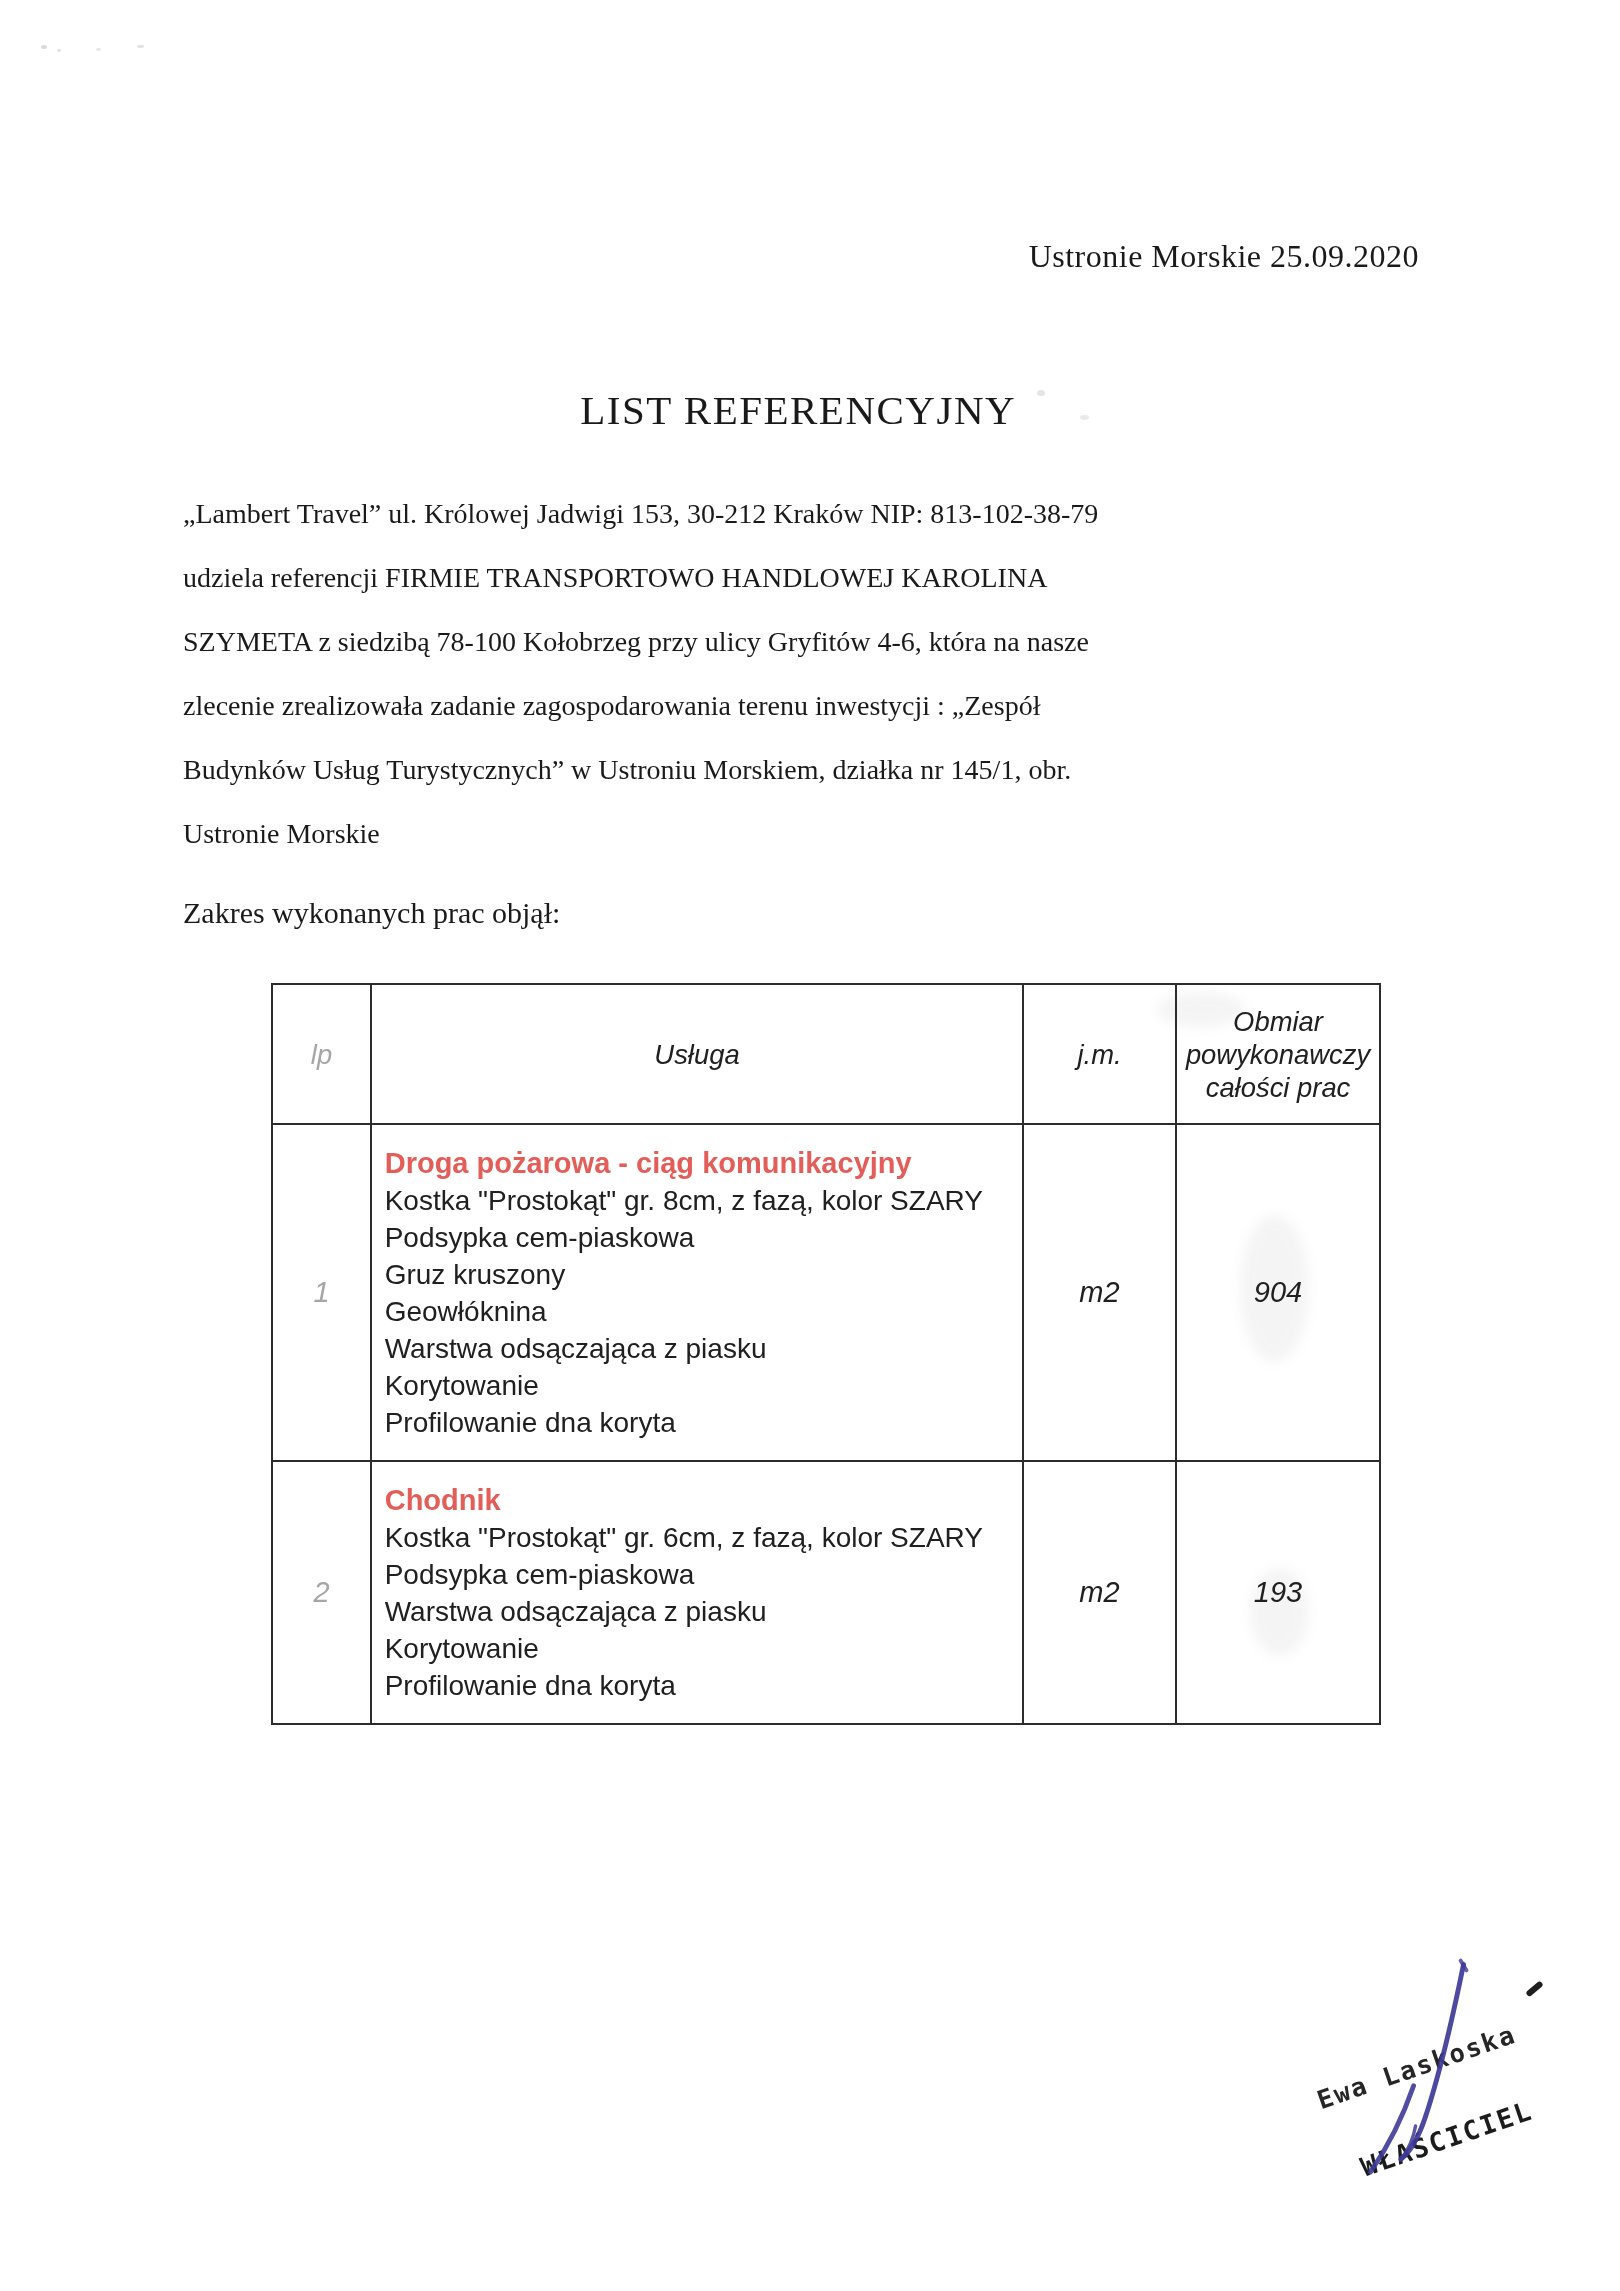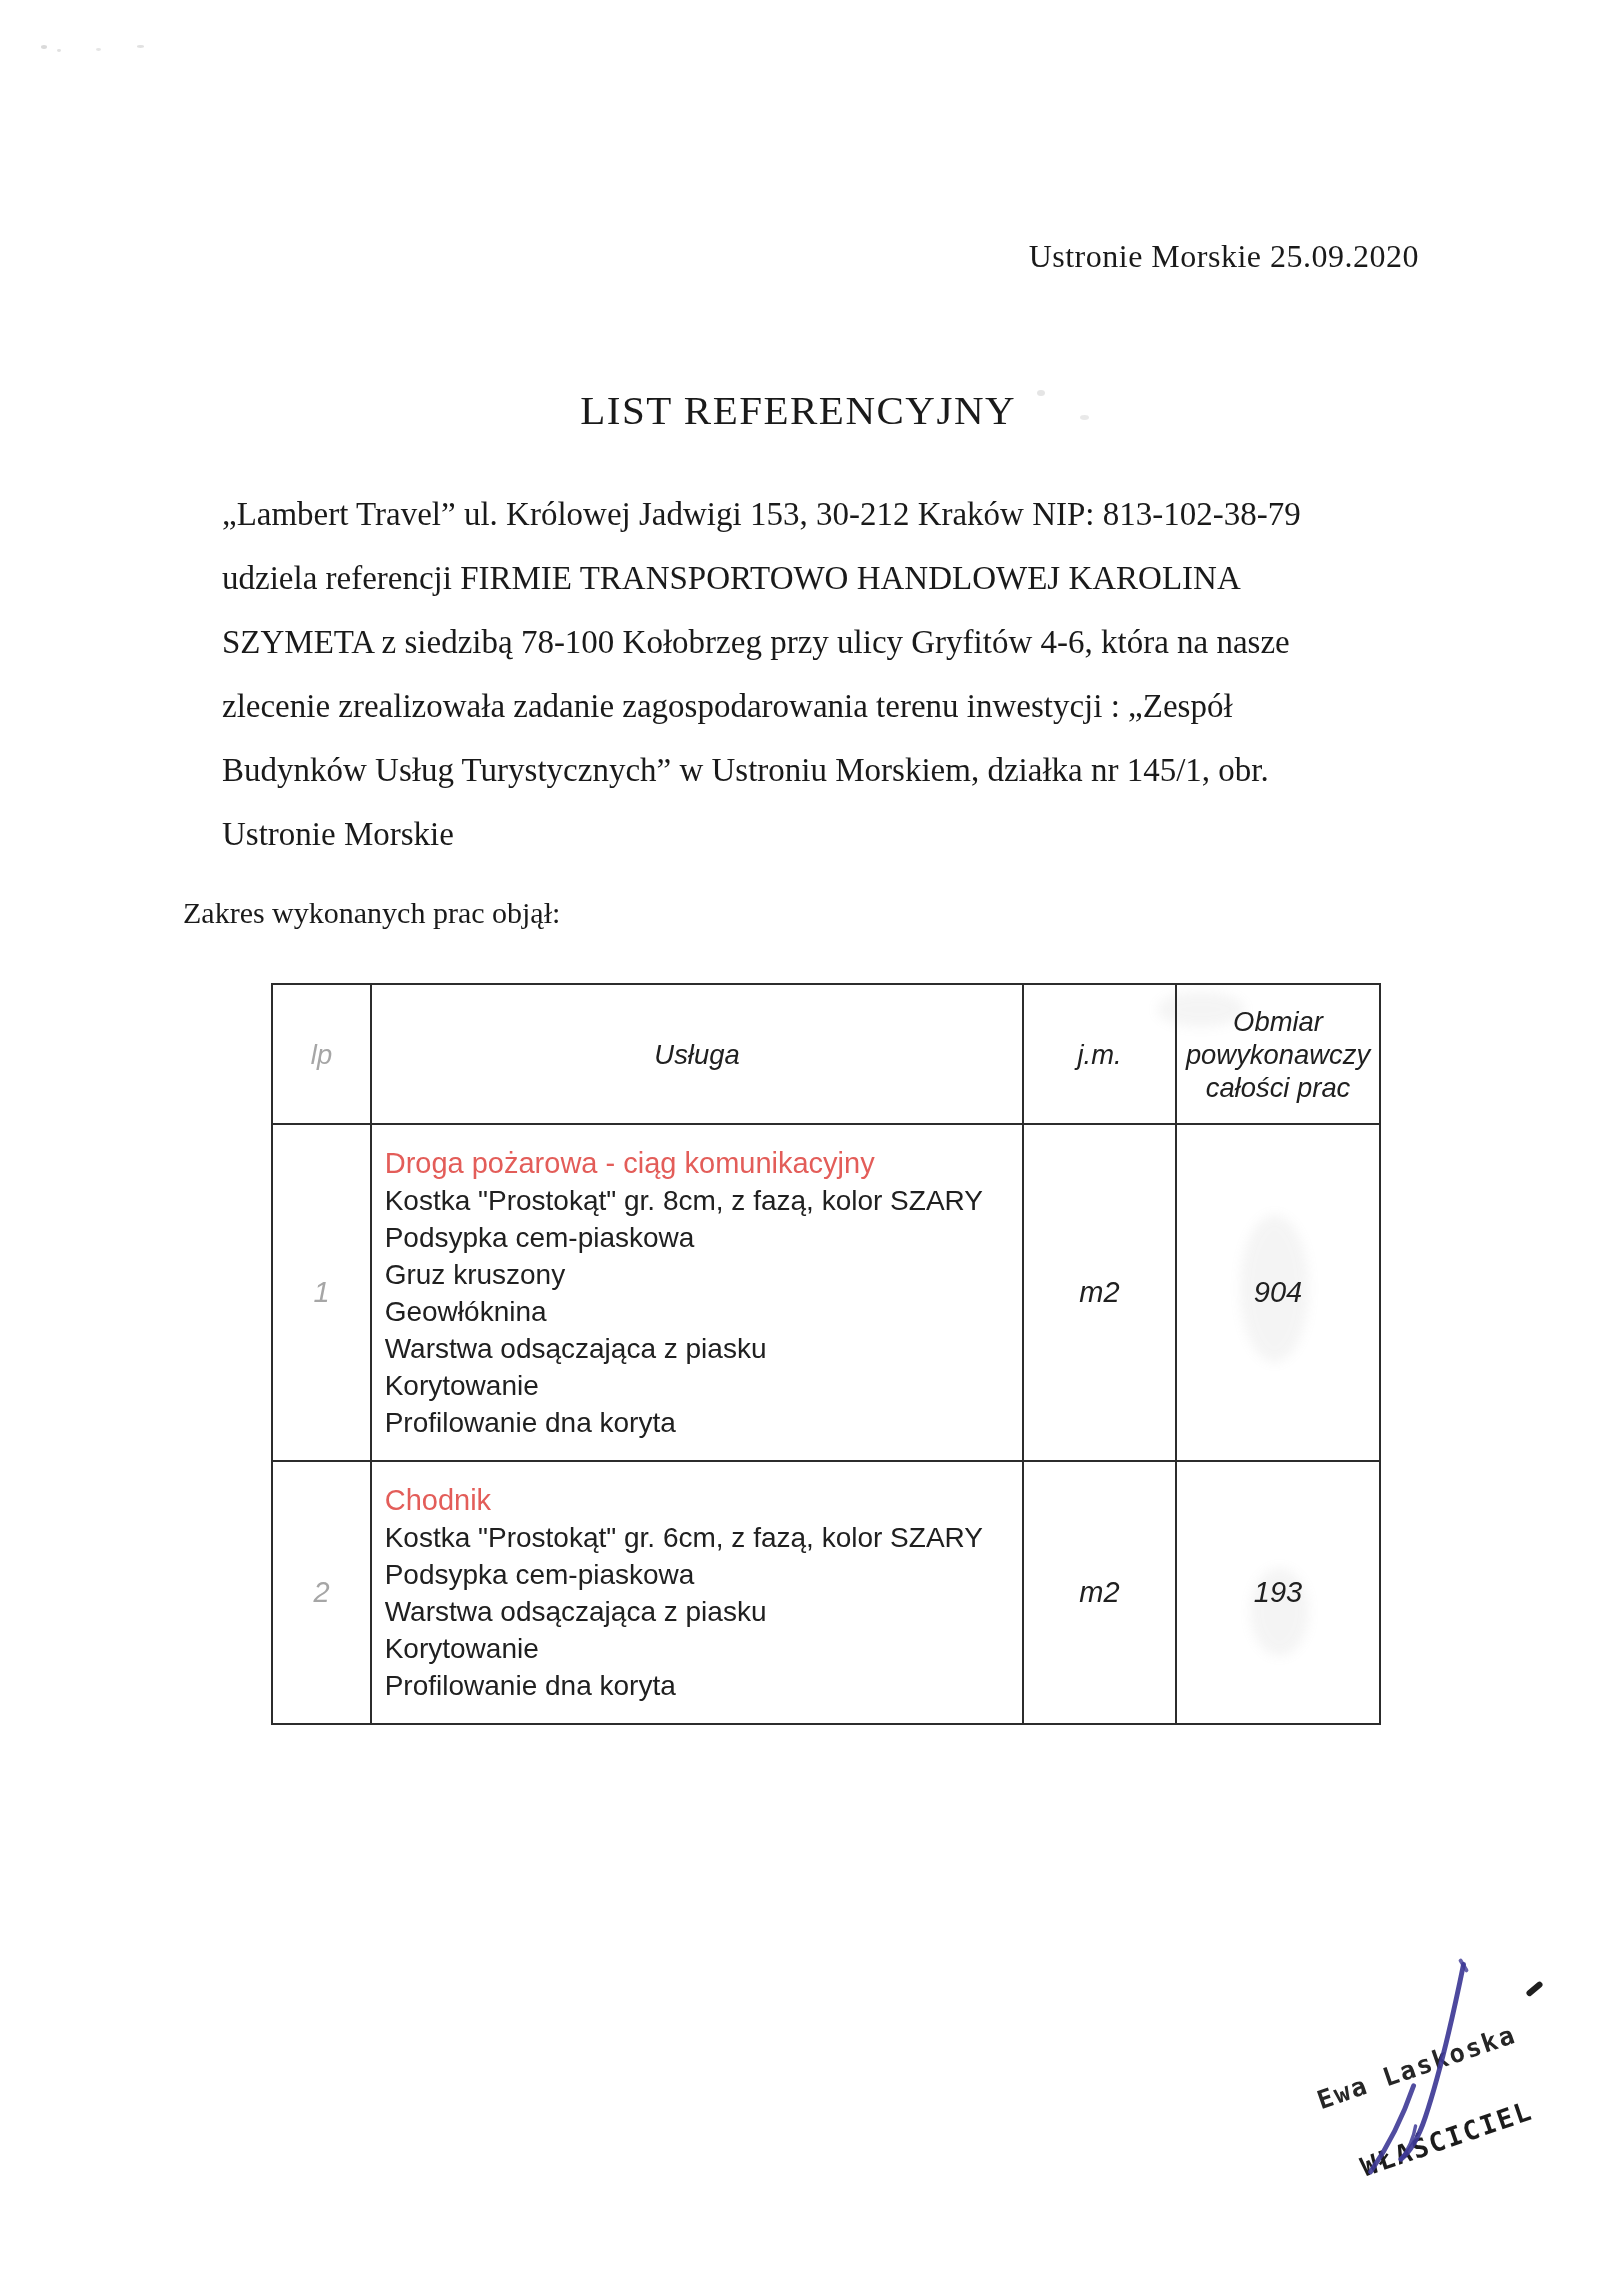--- a/index.html
+++ b/index.html
@@ -33,23 +33,22 @@
     text-align:center;
     font-size:41px;
     letter-spacing:1.5px;
     white-space:nowrap;
   }
   
   .paragraph{
     position:absolute;
     top:482px; left:183px;
     width:1264px;
-    font-size:33px;
+    font-size:28px;
     line-height:64px;
-    margin-left:39px;
   }
   .paragraph .pline{white-space:nowrap;}
   .scope-label{
     position:absolute;
     top:896px; left:183px;
     font-size:30px;
     white-space:nowrap;
   }
   
   table.works{
@@ -83,21 +82,21 @@
   th.h-lp{color:var(--muted-gray);font-size:29px;}
   td.c-lp{
     text-align:center;
     font-style:italic;
     font-size:29px;
     color:var(--muted-gray);
   }
   td.c-service{padding:7.8px 9.8px 7.8px 12.7px;}
   .svc-title{
     color:var(--accent-red);
-    font-weight:normal;
+    font-weight:bold;
     font-size:29px;
     line-height:37px;
     white-space:nowrap;
   }
   .svc-line{
     font-size:28px;
     line-height:37px;
     white-space:nowrap;
   }
   td.c-unit, td.c-value{

